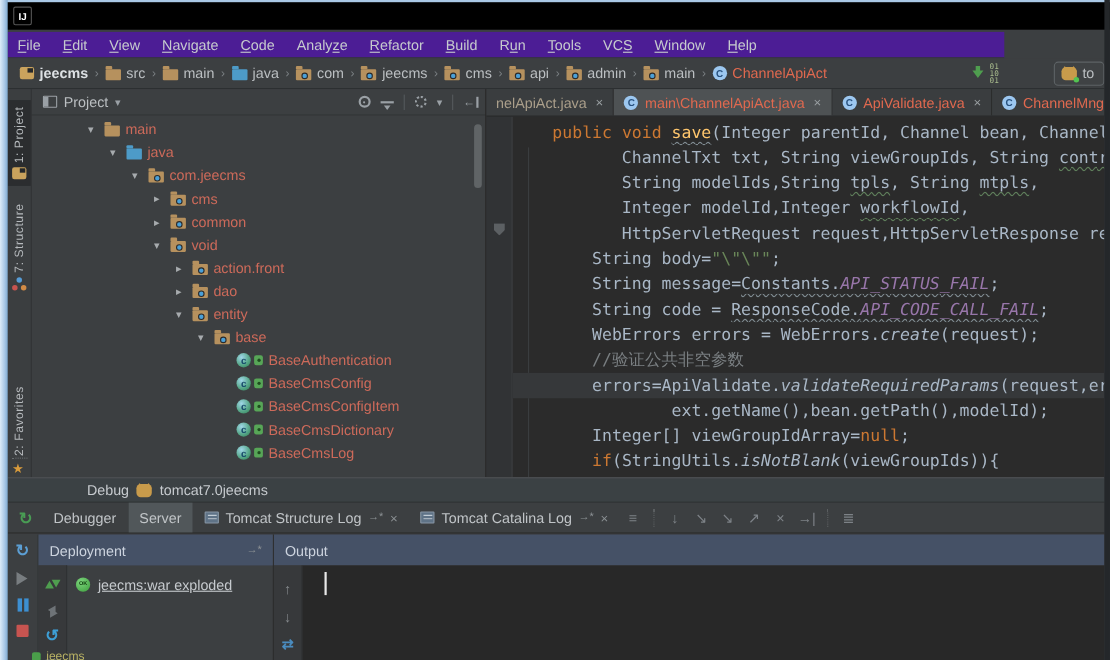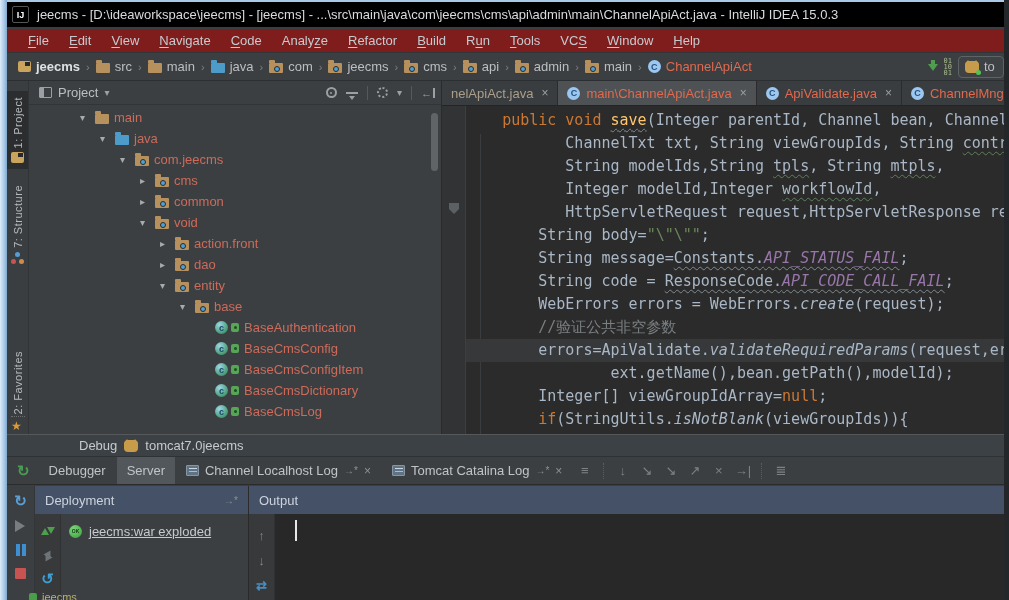--- a/index.html
+++ b/index.html
@@ -9,38 +9,38 @@
   .edge-left{position:absolute;left:0;top:0;width:7px;height:600px;z-index:50;
     background:linear-gradient(to right,#dcebf8,#a9c8e6 60%,#7fa9cf);}
   .edge-right{position:absolute;right:0;top:0;width:5px;height:600px;z-index:50;background:#24272a;}
 
   
   .titlebar{position:absolute;left:0;top:0;width:100%;height:27px;background:#000000;
     border-top:2px solid #aac9e6;display:flex;align-items:center;padding-left:12px;gap:8px;color:#d8dbde;font-size:13px;white-space:nowrap;overflow:hidden;}
   .logo{width:17px;height:17px;background:#000;border:1px solid #555;color:#fff;font-size:9px;font-weight:bold;
     display:flex;align-items:center;justify-content:center;border-radius:2px;}
   
-  .menubar{position:absolute;left:7px;top:29px;width:997px;height:24px;background:#7f1d1d;
-    display:flex;align-items:center;padding-left:12px;gap:2px;border-bottom:1px solid #333638;}
+  .menubar{position:absolute;left:7px;top:29px;width:906px;height:24px;background:#4c1d95;
+    display:flex;align-items:center;padding-left:0;gap:2px;border-bottom:1px solid #333638;}
   .menu-item{padding:2px 9px;color:#c6cace;cursor:default;}
   .menu-item u{text-underline-offset:2px;}
   
   .navbar{position:absolute;left:7px;top:53px;width:997px;height:28px;background:#3c3f41;
     display:flex;align-items:center;padding-left:8px;border-bottom:1px solid #2c2f31;}
   .crumbs{display:flex;align-items:center;gap:2px;white-space:nowrap;overflow:hidden;flex:1;}
   .crumb{display:flex;align-items:center;gap:5px;padding:1px 3px;color:#bbbfc2;}
   .crumb.first b{color:#dde1e4;}
   .crumb.hl{color:#e0694f;}
   .crumb-sep{color:#7c8084;font-size:11px;margin:0 1px;}
   .nav-right{display:flex;align-items:center;gap:6px;margin-left:auto;padding-right:0;}
   .vcs-arrow{width:0;height:0;border:5px solid transparent;border-top:7px solid #4f9e4f;margin-top:6px;position:relative;}
   .vcs-arrow::before{content:"";position:absolute;left:-2px;top:-11px;width:4px;height:5px;background:#4f9e4f;}
   .vcs-digits{display:flex;flex-direction:column;line-height:6px;font-size:7px;color:#a8bb8d;font-family:"DejaVu Sans Mono",monospace;}
   .run-combo{display:flex;align-items:center;gap:5px;border:1px solid #5e6366;border-radius:4px;
-    height:22px;padding:0 6px;min-width:46px;background:#3f4244;}
+    height:22px;padding:0 6px;min-width:46px;background:#3f4244;margin-left:44px;}
   
   .cat{position:relative;width:14px;height:12px;background:#c89b4b;border-radius:4px;flex:0 0 auto;}
   .cat::before,.cat::after{content:"";position:absolute;top:-4px;width:0;height:0;border:3px solid transparent;border-bottom:5px solid #c89b4b;}
   .cat::before{left:0;} .cat::after{right:0;}
   .cat .dot{position:absolute;right:-2px;bottom:-2px;width:5px;height:5px;border-radius:50%;background:#52c352;}
 
   
   .main{position:absolute;left:7px;top:81px;width:997px;height:353px;display:flex;}
   .strip{width:22px;background:#3b3e40;border-right:1px solid #313436;position:relative;}
   .strip-btn{display:flex;flex-direction:column;align-items:center;gap:4px;padding:6px 1px;margin-top:10px;color:#b6babd;font-size:11px;}
@@ -162,21 +162,20 @@
 </style>
 </head>
 <body>
 
 <div class="window">
   <div class="edge-left"></div>
   <div class="edge-right"></div>
 
   <div class="titlebar">
     <span class="logo">IJ</span>
-    <span>jeecms - [D:\ideaworkspace\jeecms] - [jeecms] - ...\src\main\java\com\jeecms\cms\api\admin\main\ChannelApiAct.java - IntelliJ IDEA 15.0.3</span>
   </div>
 
   <div class="menubar" id="menubar">
       <span class="menu-item"><u>F</u>ile</span>
       <span class="menu-item"><u>E</u>dit</span>
       <span class="menu-item"><u>V</u>iew</span>
       <span class="menu-item"><u>N</u>avigate</span>
       <span class="menu-item"><u>C</u>ode</span>
       <span class="menu-item">Analy<u>z</u>e</span>
       <span class="menu-item"><u>R</u>efactor</span>
@@ -438,21 +437,21 @@
     <div class="dbg-tabs" id="dbgtabs">
       <span class="rerun">↻</span>
     <div class="dtab">
           <span>Debugger</span>
         </div>
         <div class="dtab sel">
           <span>Server</span>
         </div>
         <div class="dtab">
           <span class="i-console"></span>
-          <span>Channel Localhost Log</span>
+          <span>Tomcat Structure Log</span>
           <span class="pin">→*</span>
           <span class="dx">×</span>
         </div>
         <div class="dtab">
           <span class="i-console"></span>
           <span>Tomcat Catalina Log</span>
           <span class="pin">→*</span>
           <span class="dx">×</span>
         </div>
         <span class="dstep">≡</span>

